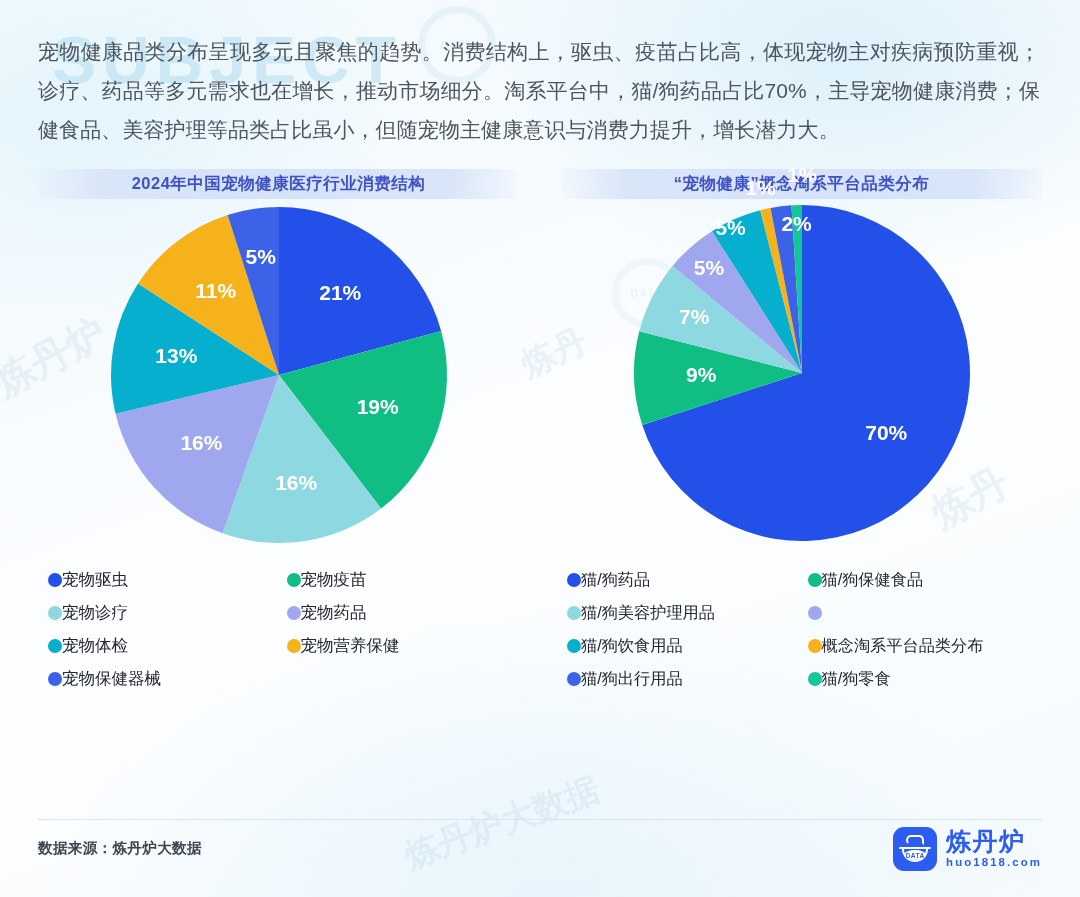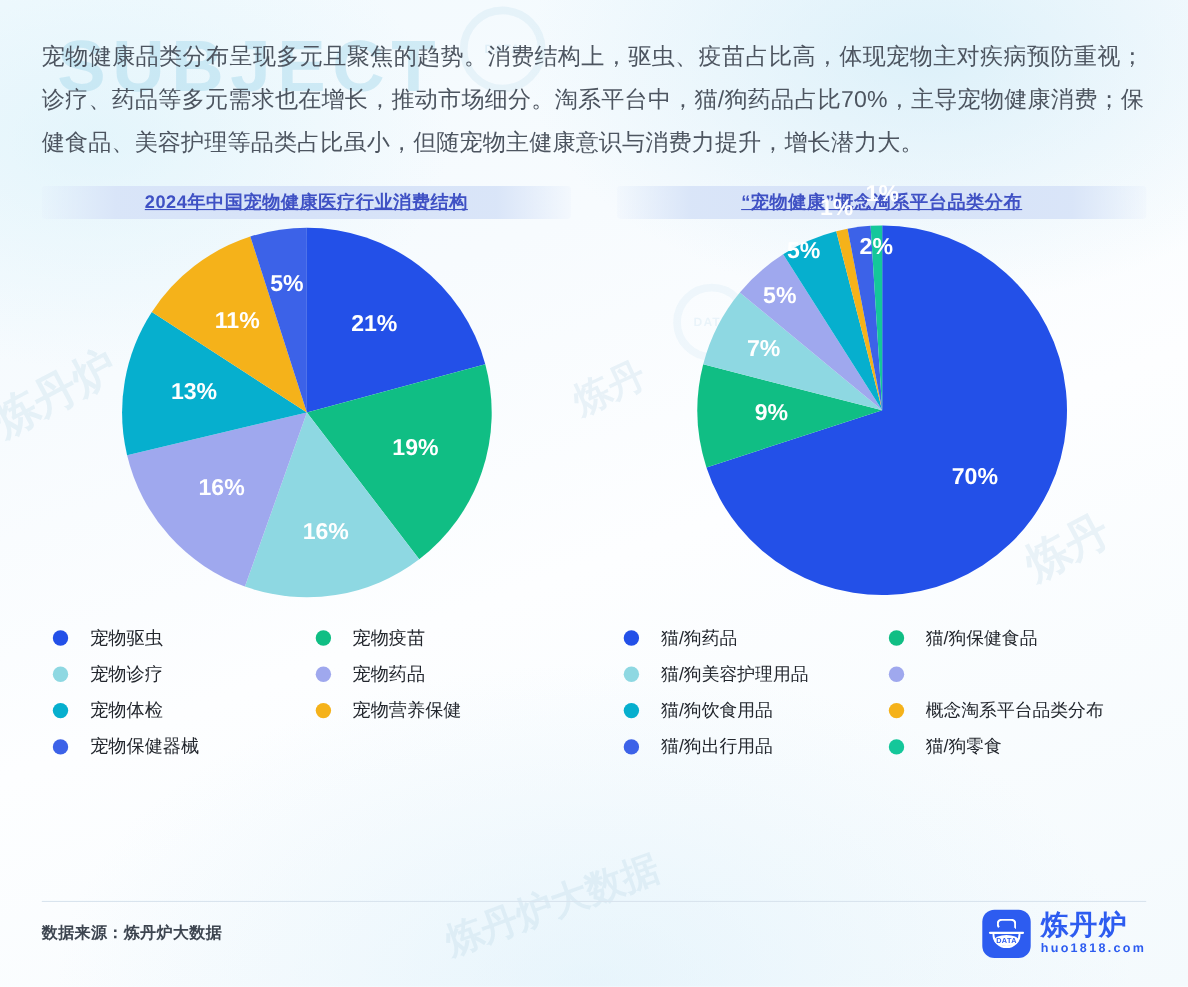--- a/index.html
+++ b/index.html
@@ -94,21 +94,20 @@
     font-size: 16.5px;
     font-weight: 700;
     color: #3f51c4;
     letter-spacing: 0.5px;
     background: linear-gradient(90deg,
         rgba(222,232,250,0.15) 0%,
         rgba(216,228,248,0.95) 14%,
         rgba(214,226,248,1) 50%,
         rgba(216,228,248,0.95) 86%,
         rgba(222,232,250,0.15) 100%);
-    text-decoration: underline;
   }
 
   .pie-wrap {
     position: relative;
     width: 100%;
     height: 360px;
     margin-top: 4px;
   }
   .pie-wrap svg { display: block; margin: 0 auto; overflow: visible; }
   .slice-label {
@@ -126,21 +125,21 @@
     display: grid;
     grid-template-columns: 1fr 1fr;
     row-gap: 11px;
     column-gap: 6px;
     padding-left: 10px;
   }
   .legend.right { padding-left: 6px; }
   .legend-item {
     display: flex;
     align-items: center;
-    gap: 20px;
+    gap: 0;
     font-size: 16.5px;
     color: #23272e;
     white-space: nowrap;
   }
   .legend-dot {
     width: 14px; height: 14px;
     border-radius: 50%;
     flex: 0 0 14px;
   }
   .legend.right .legend-item { font-size: 16.2px; }

